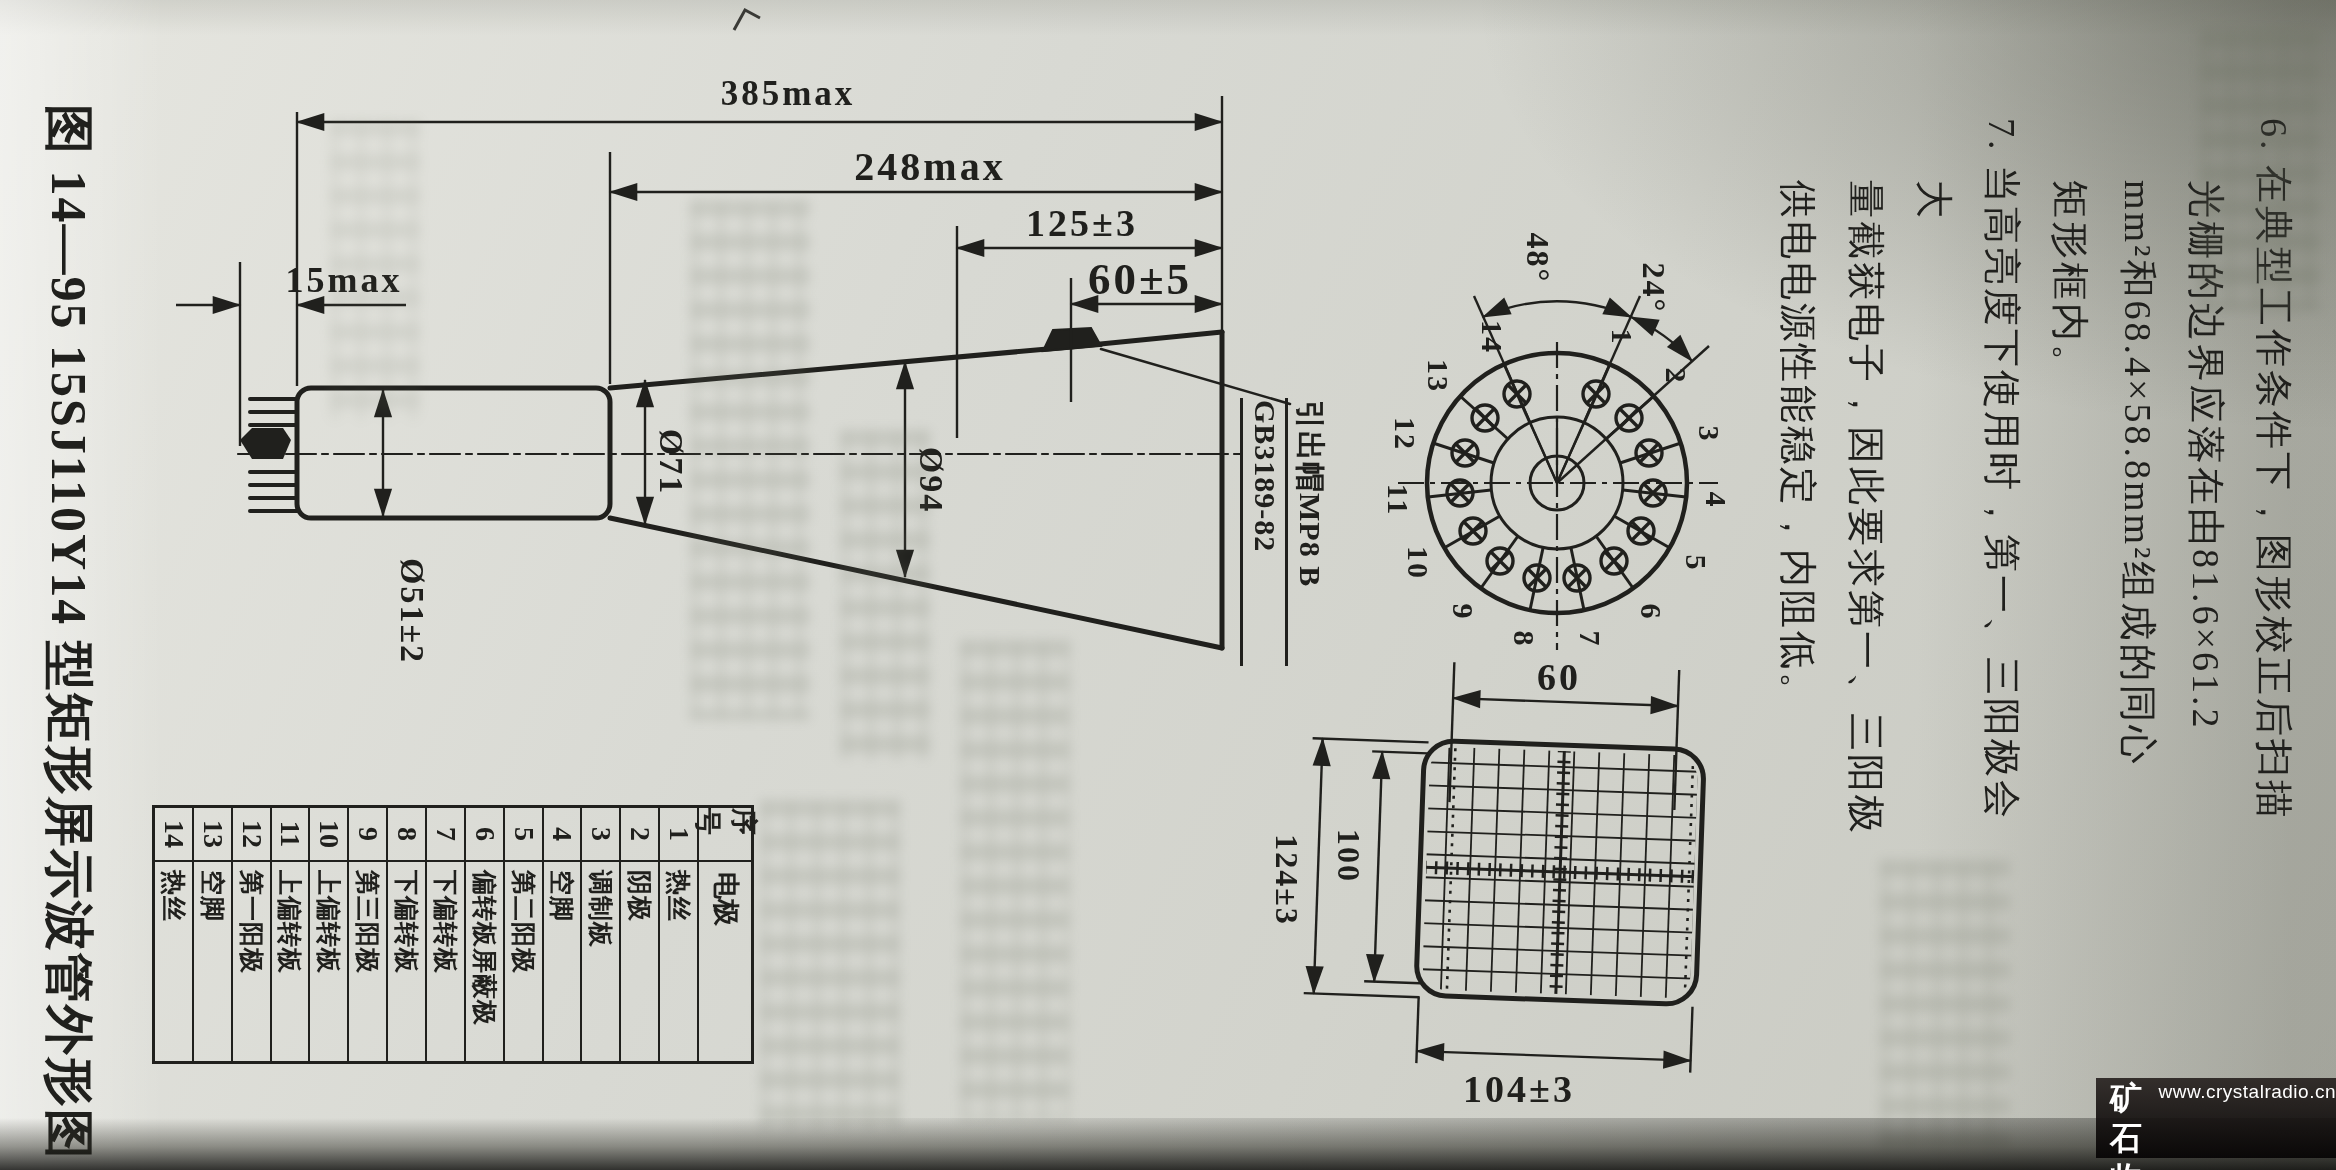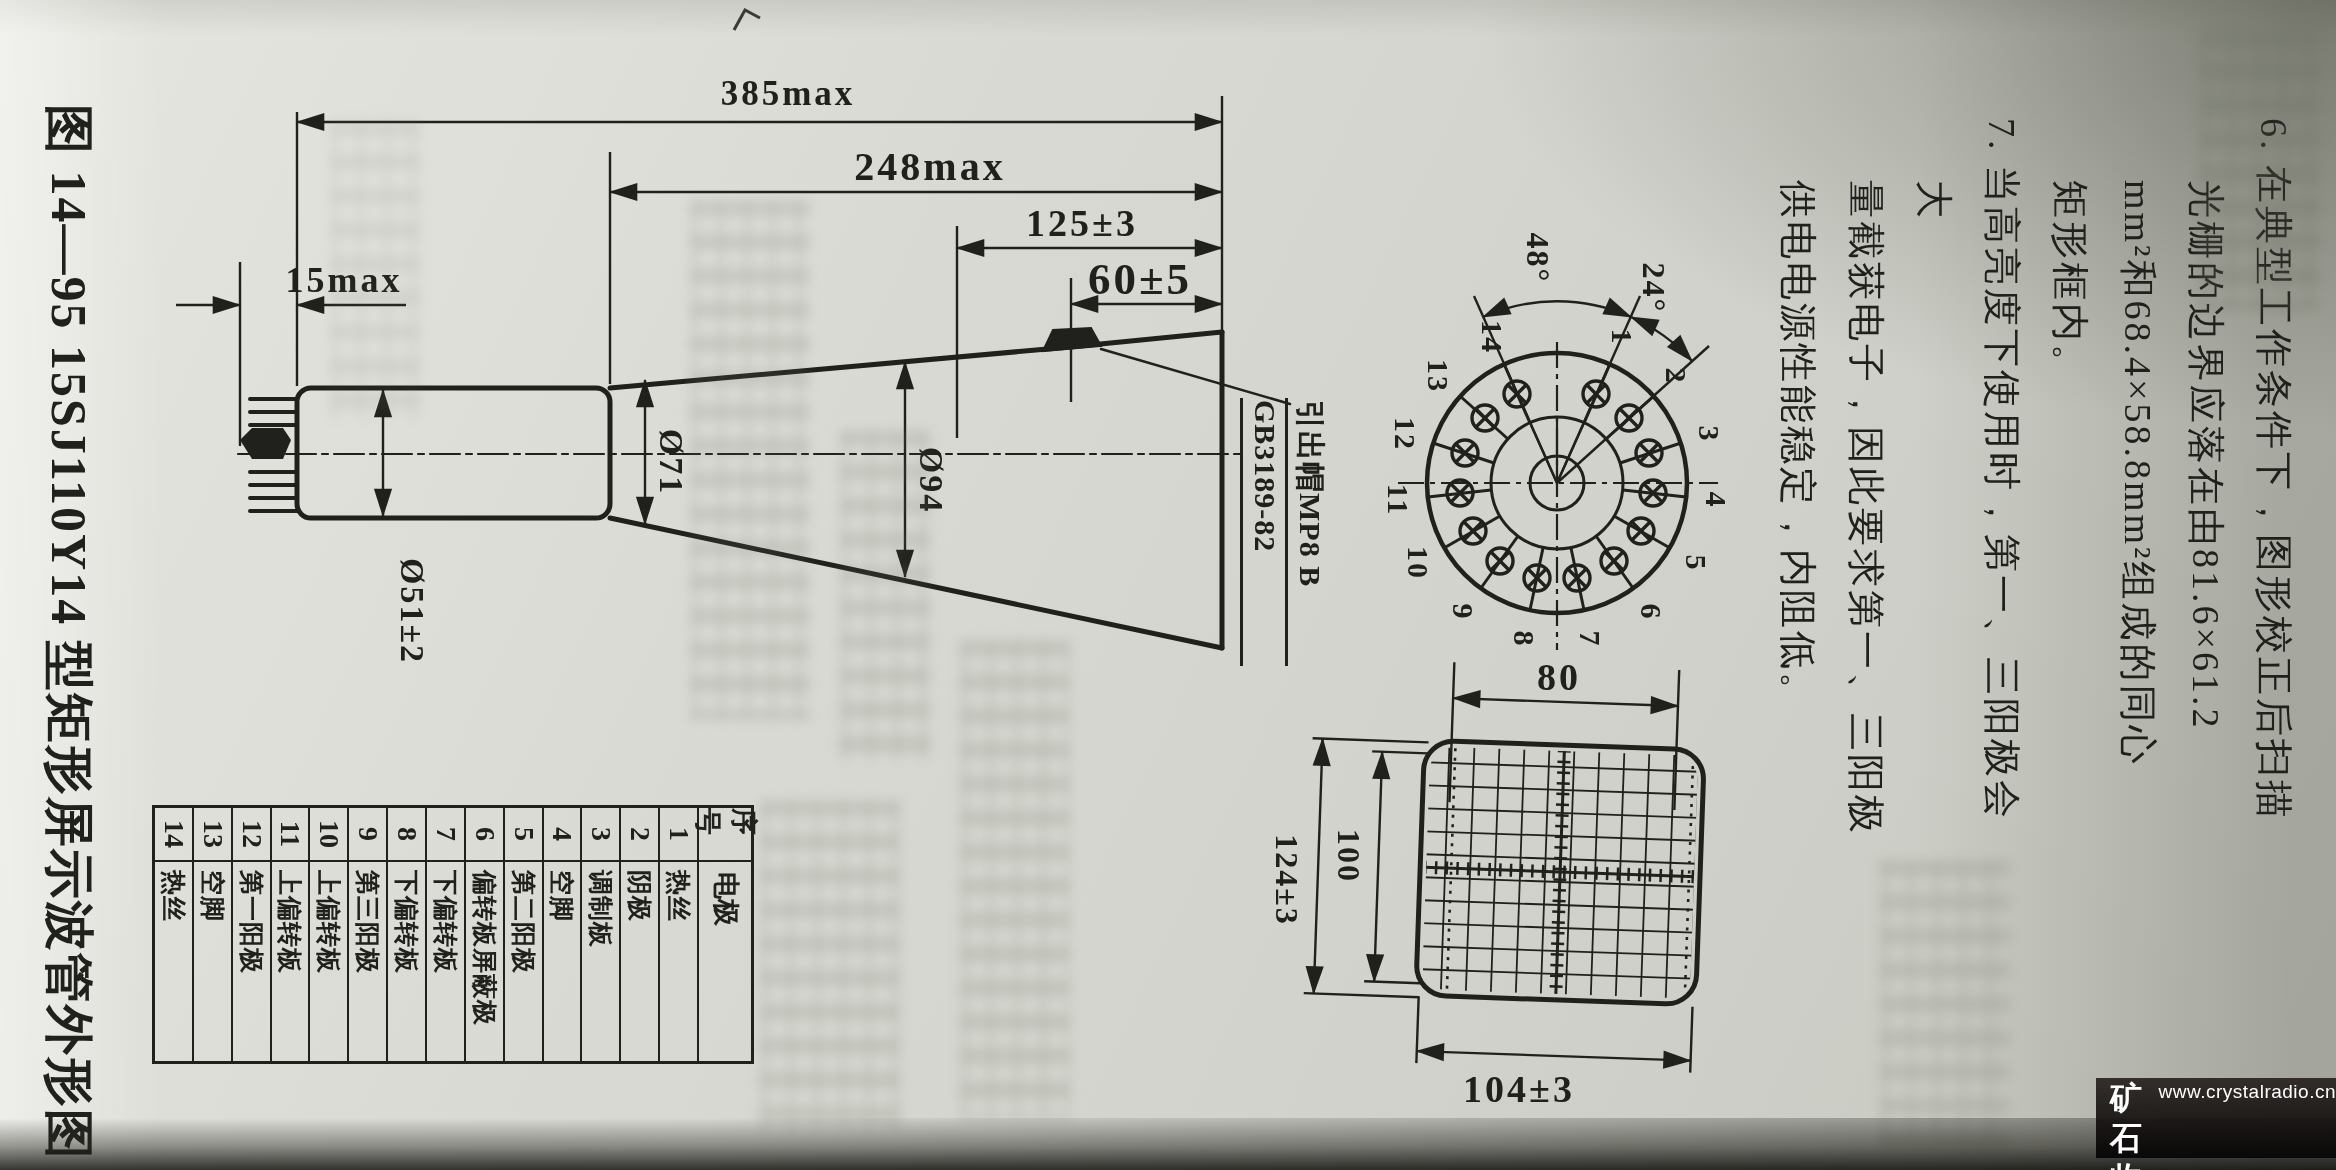--- a/index.html
+++ b/index.html
@@ -252,21 +252,21 @@
     </g>
 
     <path d="M734,30 L745,10 L760,18" stroke="#3a3a36" stroke-width="3" fill="none"></path>
   </svg>
 
   <div class="hlab" style="left:688px;top:72px;width:200px;height:44px;font-size:35px;">385max</div>
   <div class="hlab" style="left:830px;top:144px;width:200px;height:44px;font-size:40px;">248max</div>
   <div class="hlab" style="left:1002px;top:202px;width:160px;height:42px;font-size:38px;">125±3</div>
   <div class="hlab" style="left:1065px;top:258px;width:150px;height:42px;font-size:45px;">60±5</div>
   <div class="hlab" style="left:274px;top:260px;width:140px;height:40px;font-size:36px;">15max</div>
-  <div class="hlab" style="left:1519px;top:656px;width:80px;height:42px;font-size:38px;">80</div>
+  <div class="hlab" style="left:1519px;top:656px;width:80px;height:42px;font-size:38px;">60</div>
   <div class="hlab" style="left:1429px;top:1068px;width:180px;height:42px;font-size:38px;">104±3</div>
 
   <div class="rlab" style="left:432px;top:526px;width:170px;height:40px;font-size:34px;">Ø51±2</div>
   <div class="rlab" style="left:690px;top:416px;width:92px;height:38px;font-size:34px;">Ø71</div>
   <div class="rlab" style="left:950px;top:424px;width:112px;height:38px;font-size:34px;">Ø94</div>
 
   <div class="rlab caplines" style="left:1330px;top:398px;width:268px;height:84px;font-size:30px;">
     <span>引出帽MP8 B</span>
     <span>GB3189-82</span>
   </div>

